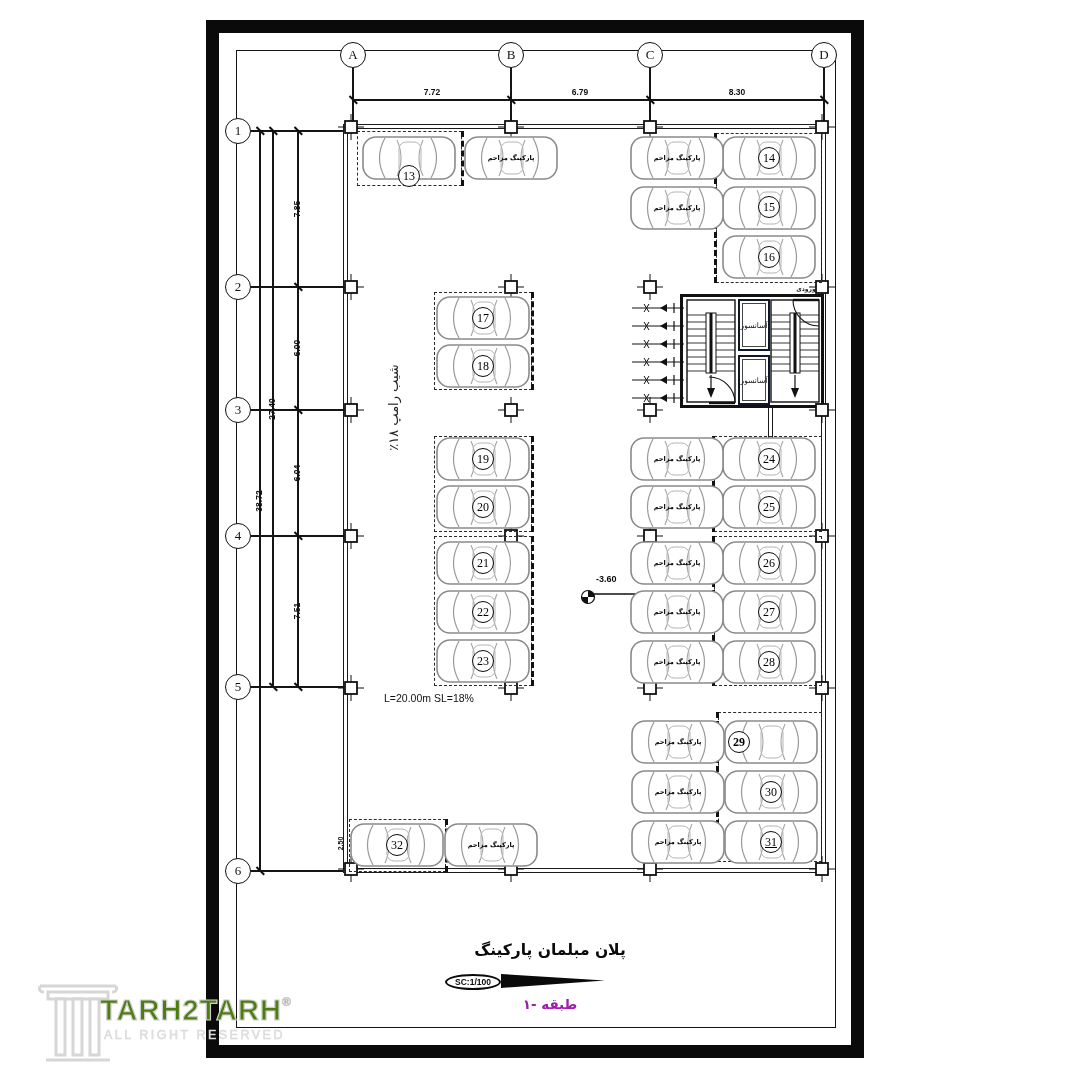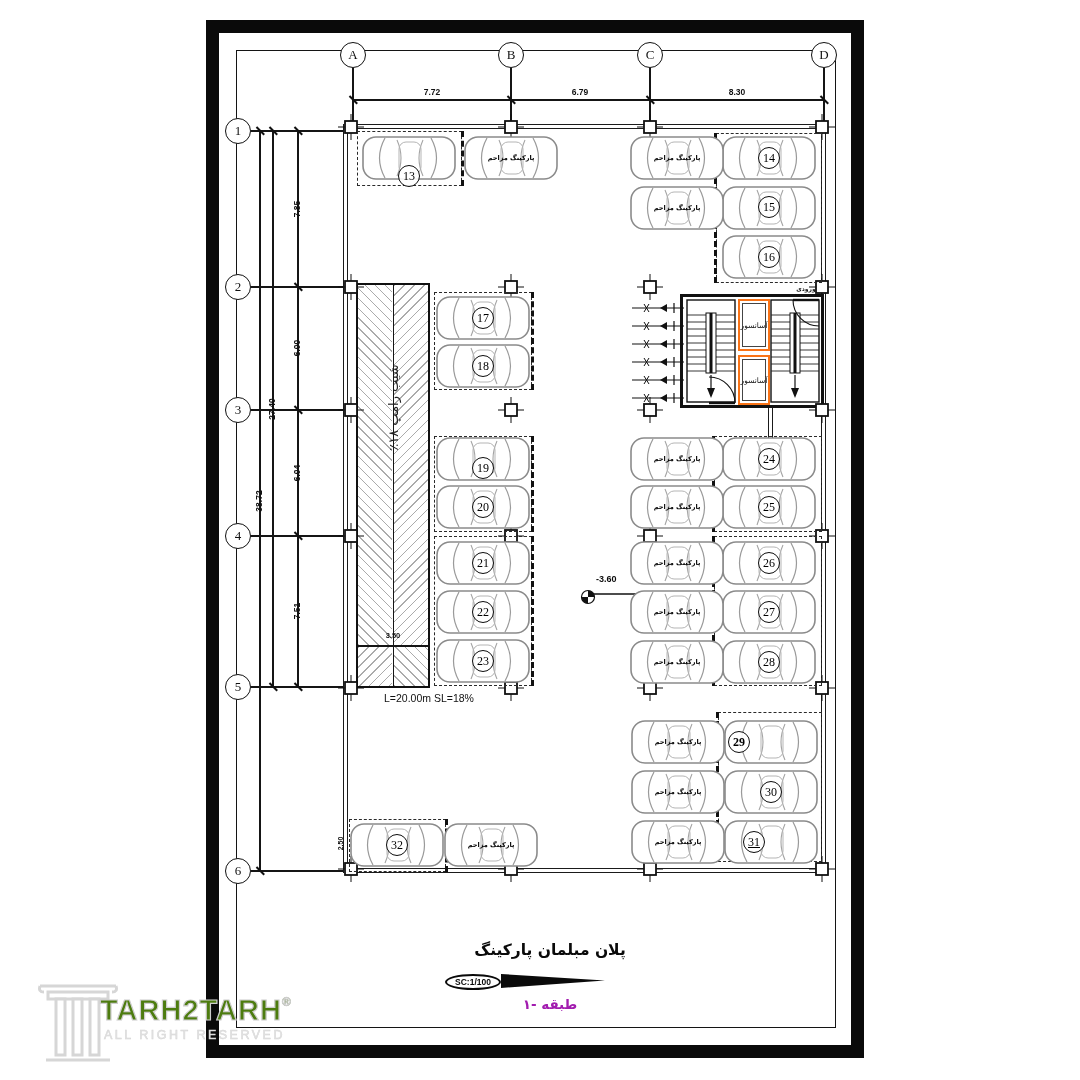--- a/index.html
+++ b/index.html
@@ -20,21 +20,21 @@
   .tick{width:11px;height:1.6px;background:#111;transform:rotate(45deg);}
   .dashbox{border:1.6px dashed #2a2a2a;}
   .thickv{width:0;border-left:3px dashed #111;}
   .numcircle{width:22px;height:22px;border:1.3px solid #0d0d0d;border-radius:50%;background:rgba(255,255,255,.9);
              display:flex;align-items:center;justify-content:center;font:12px "Liberation Serif",serif;color:#000;}
   .fa{font-family:"DejaVu Sans",sans-serif;direction:rtl;}
   .blocktext{font:700 6.5px "DejaVu Sans",sans-serif;direction:rtl;text-align:center;color:#050505;}
   .ramp{left:356px;top:283px;width:74px;height:405px;border:2px solid #111;background:#fff;}
   .hatchA{background:repeating-linear-gradient(45deg,#ababab 0 1px,transparent 1px 7px);}
   .hatchB{background:repeating-linear-gradient(135deg,#ababab 0 1px,transparent 1px 7px);}
-  .elev{border:2px solid #f97316;background:#fff;}
+  .elev{border:2px solid #0f172a;background:#fff;}
   .elev .inner{position:absolute;left:2px;top:2px;right:2px;bottom:2px;border:1px solid #444;}
   .elev .lbl{position:absolute;left:0;right:0;top:50%;transform:translateY(-50%);
              text-align:center;font-size:7.5px;color:#111;}
   .title-fa{font:700 15.5px "DejaVu Sans",sans-serif;direction:rtl;text-align:center;color:#0a0a0a;}
   .floor-fa{font:700 13.5px "DejaVu Sans",sans-serif;direction:rtl;text-align:center;color:#a21caf;}
   .scale-oval{width:56px;height:16px;border:2px solid #0a0a0a;border-radius:50%;background:#fff;
               display:flex;align-items:center;justify-content:center;font:700 8.5px "Liberation Sans",sans-serif;color:#0a0a0a;}
   .scale-bar{width:104px;height:14px;background:#0a0a0a;clip-path:polygon(0 0,100% 46%,0 100%);}
   .wm-brand{font:700 29px "Liberation Sans",sans-serif;color:#4d7c0f;letter-spacing:1px;
             -webkit-text-stroke:1.2px #cdcdcd;white-space:nowrap;}
@@ -53,29 +53,20 @@
 <div id="canvas">
 
   <div class="abs frame-outer"></div>
   <div class="abs frame-inner"></div>
 
   <div class="abs wall-h" style="left:345px;top:124px;width:480px;"></div>
   <div class="abs wall-h" style="left:345px;top:868px;width:480px;"></div>
   <div class="abs wall-v" style="left:343px;top:124px;height:749px;"></div>
   <div class="abs wall-v" style="left:821px;top:124px;height:749px;"></div>
 
-  <div class="abs ramp">
-    <div class="abs hatchA" style="left:0;top:0;width:34px;height:360px;"></div>
-    <div class="abs hatchB" style="left:36px;top:0;width:34px;height:360px;"></div>
-    <div class="abs hatchB" style="left:0;top:362px;width:34px;height:39px;"></div>
-    <div class="abs hatchA" style="left:36px;top:362px;width:34px;height:39px;"></div>
-    <div class="abs line" style="left:34.5px;top:0;width:1.2px;height:401px;"></div>
-    <div class="abs line" style="left:0;top:360px;width:70px;height:2px;"></div>
-    <div class="abs hdim" style="left:0;top:346px;width:70px;font-size:7.5px;background:transparent;">3.50</div>
-  </div>
   <div class="abs slope-txt" style="left:326px;top:400px;width:135px;transform:rotate(-90deg);">شیب رامپ ۱۸٪</div>
   <div class="abs ramp-bottom-txt" style="left:356px;top:692px;padding-left:28px;">L=20.00m SL=18%</div>
   <div class="abs vdim" style="left:325px;top:840px;width:30px;font-size:7px;">2.50</div>
 
   <div class="abs" style="left:680px;top:294px;width:144px;height:114px;border:3px solid #111;background:#fff;"></div>
   <div class="abs" id="stairL" style="left:686px;top:299px;">
       <svg width="50" height="104" viewBox="0 0 50 104">
     <rect x="1" y="1" width="48" height="102" fill="none" stroke="#111" stroke-width="1.4"></rect>
     <line x1="1" y1="16" x2="49" y2="16" stroke="#222" stroke-width="0.9"></line>
         <line x1="1" y1="23" x2="49" y2="23" stroke="#222" stroke-width="0.9"></line>
@@ -451,21 +442,21 @@
   </svg>
       <div class="abs numcircle" style="left:472px;top:355px;">18</div>
       <svg class="abs" style="left:435px;top:436px;" width="96" height="46" viewBox="0 0 96 46">
     <rect x="2" y="2" width="92" height="42" rx="13" fill="#fff" stroke="#8b8b8b" stroke-width="1.6"></rect>
     <path d="M24 3 Q13 23 24 43" fill="none" stroke="#9a9a9a" stroke-width="1.2"></path>
     <path d="M70 3 Q81 23 70 43" fill="none" stroke="#9a9a9a" stroke-width="1.2"></path>
     <path d="M36 5 Q44 23 36 41" fill="none" stroke="#a5a5a5" stroke-width="1.1"></path>
     <path d="M62 5 Q54 23 62 41" fill="none" stroke="#a5a5a5" stroke-width="1.1"></path>
     <rect x="38" y="7" width="22" height="32" rx="7" fill="none" stroke="#b5b5b5" stroke-width="1"></rect>
   </svg>
-      <div class="abs numcircle" style="left:472px;top:448px;margin-top:9px;">19</div>
+      <div class="abs numcircle" style="left:472px;top:448px;">19</div>
       <svg class="abs" style="left:435px;top:484px;" width="96" height="46" viewBox="0 0 96 46">
     <rect x="2" y="2" width="92" height="42" rx="13" fill="#fff" stroke="#8b8b8b" stroke-width="1.6"></rect>
     <path d="M24 3 Q13 23 24 43" fill="none" stroke="#9a9a9a" stroke-width="1.2"></path>
     <path d="M70 3 Q81 23 70 43" fill="none" stroke="#9a9a9a" stroke-width="1.2"></path>
     <path d="M36 5 Q44 23 36 41" fill="none" stroke="#a5a5a5" stroke-width="1.1"></path>
     <path d="M62 5 Q54 23 62 41" fill="none" stroke="#a5a5a5" stroke-width="1.1"></path>
     <rect x="38" y="7" width="22" height="32" rx="7" fill="none" stroke="#b5b5b5" stroke-width="1"></rect>
   </svg>
       <div class="abs numcircle" style="left:472px;top:496px;">20</div>
       <svg class="abs" style="left:435px;top:540px;" width="96" height="46" viewBox="0 0 96 46">
@@ -559,21 +550,21 @@
   </svg>
       <div class="abs numcircle" style="left:760px;top:781px;">30</div>
       <svg class="abs" style="left:723px;top:819px;" width="96" height="46" viewBox="0 0 96 46">
     <rect x="2" y="2" width="92" height="42" rx="13" fill="#fff" stroke="#8b8b8b" stroke-width="1.6"></rect>
     <path d="M24 3 Q13 23 24 43" fill="none" stroke="#9a9a9a" stroke-width="1.2"></path>
     <path d="M70 3 Q81 23 70 43" fill="none" stroke="#9a9a9a" stroke-width="1.2"></path>
     <path d="M36 5 Q44 23 36 41" fill="none" stroke="#a5a5a5" stroke-width="1.1"></path>
     <path d="M62 5 Q54 23 62 41" fill="none" stroke="#a5a5a5" stroke-width="1.1"></path>
     <rect x="38" y="7" width="22" height="32" rx="7" fill="none" stroke="#b5b5b5" stroke-width="1"></rect>
   </svg>
-      <div class="abs numcircle" style="left:743px;top:831px;text-decoration:underline;">31</div>
+      <div class="abs numcircle" style="left:760px;top:831px;text-decoration:underline;">31</div>
       <svg class="abs" style="left:349px;top:822px;" width="96" height="46" viewBox="0 0 96 46">
     <rect x="2" y="2" width="92" height="42" rx="13" fill="#fff" stroke="#8b8b8b" stroke-width="1.6"></rect>
     <path d="M24 3 Q13 23 24 43" fill="none" stroke="#9a9a9a" stroke-width="1.2"></path>
     <path d="M70 3 Q81 23 70 43" fill="none" stroke="#9a9a9a" stroke-width="1.2"></path>
     <path d="M36 5 Q44 23 36 41" fill="none" stroke="#a5a5a5" stroke-width="1.1"></path>
     <path d="M62 5 Q54 23 62 41" fill="none" stroke="#a5a5a5" stroke-width="1.1"></path>
     <rect x="38" y="7" width="22" height="32" rx="7" fill="none" stroke="#b5b5b5" stroke-width="1"></rect>
   </svg>
       <div class="abs numcircle" style="left:386px;top:834px;">32</div>
       <svg class="abs" style="left:463px;top:135px;" width="96" height="46" viewBox="0 0 96 46">

